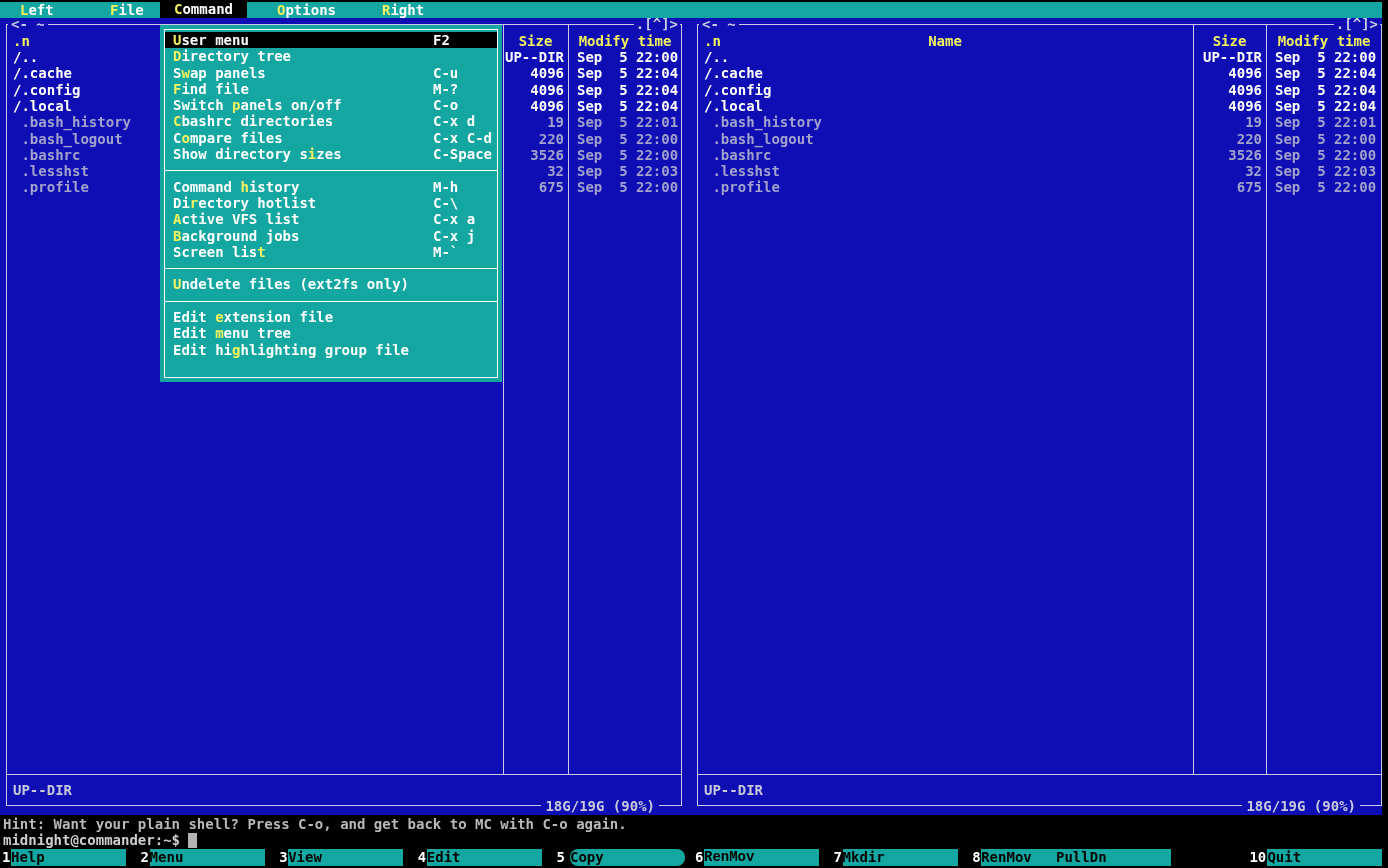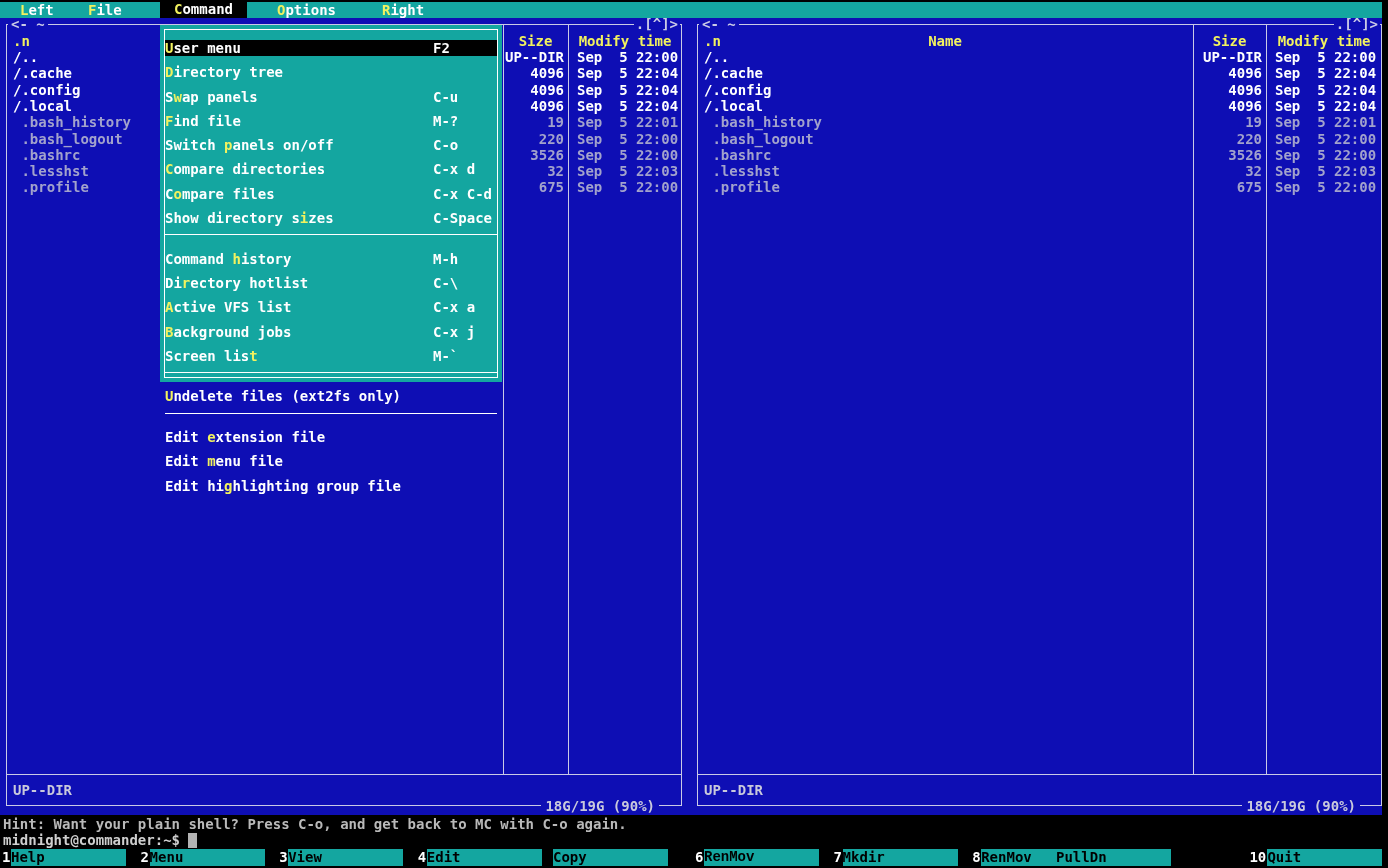--- a/index.html
+++ b/index.html
@@ -32,21 +32,21 @@
   .ministatus{position:absolute;top:782px;color:var(--graymini);}
   .freespace{position:absolute;top:798px;background:var(--blue);padding:0 4px;color:var(--graymini);}
   .hdr{color:var(--yellow);}
   .dir{color:var(--white);}
   .file{color:var(--grayfile);}
   .prow span{position:absolute;}
 
   
   .dropdown{position:absolute;left:160px;top:25px;width:342px;height:357px;background:var(--teal);z-index:5;}
   .dd-frame{position:absolute;left:4px;top:4px;right:4px;bottom:4px;border:1px solid #fff;padding:2px 0 3px 0;}
-  .dd-row{position:relative;height:16.3px;color:var(--white);cursor:default;margin-top:8px;}
+  .dd-row{position:relative;height:16.3px;padding-left:8px;color:var(--white);cursor:default;}
   .dd-row.sel{background:#000;}
   .dd-short{position:absolute;left:268px;top:0;}
   .dd-sep{position:relative;height:16.3px;}
   .dd-sep i{position:absolute;left:0;right:0;top:8px;height:1px;background:#fff;}
 
   
   .hintline{position:absolute;left:3px;top:816px;color:var(--grayterm);}
   .shellline{position:absolute;left:3px;top:832px;color:#CFCFCF;}
   .cursor{position:absolute;left:188px;top:833px;width:9px;height:15px;background:#B3B3B3;}
 
@@ -180,71 +180,71 @@
           <span style="left: 1152px; top: 179.4px; width: 110px; text-align: right; display: inline-block;">675</span>
           <span style="left: 1275px; top: 179.4px;">Sep  5 22:00</span>
         </div>
         <div class="ministatus" style="left: 704px;">UP--DIR</div>
         <div class="freespace" style="right: 28px;">18G/19G (90%)</div>
       </div>
     </div>
 
   <div class="menubar" id="menubar">
       <div class="mb-item" style="left: 20px;"><span class="hot">L</span><span>eft</span></div>
-      <div class="mb-item" style="left: 88px;"><span class="hot">F</span><span>ile</span></div>
+      <div class="mb-item" style="left: 110px;"><span class="hot">F</span><span>ile</span></div>
       <div class="mb-sel-box"><span class="hot">C</span><span>ommand</span></div>
       <div class="mb-item" style="left: 277px;"><span class="hot">O</span><span>ptions</span></div>
       <div class="mb-item" style="left: 382px;"><span class="hot">R</span><span>ight</span></div>
     </div>
 
   <div class="dropdown">
     <div class="dd-frame" id="ddframe">
         <div class="dd-row sel"><span class="hot">U</span><span>ser menu</span><span class="dd-short">F2</span></div>
         <div class="dd-row"><span class="hot">D</span><span>irectory tree</span></div>
         <div class="dd-row"><span>S</span><span class="hot">w</span><span>ap panels</span><span class="dd-short">C-u</span></div>
         <div class="dd-row"><span class="hot">F</span><span>ind file</span><span class="dd-short">M-?</span></div>
         <div class="dd-row"><span>Switch </span><span class="hot">p</span><span>anels on/off</span><span class="dd-short">C-o</span></div>
-        <div class="dd-row"><span class="hot">C</span><span>ompare directories</span><span class="dd-short">C-x d</span></div>
+        <div class="dd-row"><span class="hot">C</span><span>bashrc directories</span><span class="dd-short">C-x d</span></div>
         <div class="dd-row"><span>C</span><span class="hot">o</span><span>mpare files</span><span class="dd-short">C-x C-d</span></div>
         <div class="dd-row"><span>Show directory s</span><span class="hot">i</span><span>zes</span><span class="dd-short">C-Space</span></div>
         <div class="dd-sep">
           <i></i>
         </div>
         <div class="dd-row"><span>Command </span><span class="hot">h</span><span>istory</span><span class="dd-short">M-h</span></div>
         <div class="dd-row"><span>Di</span><span class="hot">r</span><span>ectory hotlist</span><span class="dd-short">C-\</span></div>
         <div class="dd-row"><span class="hot">A</span><span>ctive VFS list</span><span class="dd-short">C-x a</span></div>
         <div class="dd-row"><span class="hot">B</span><span>ackground jobs</span><span class="dd-short">C-x j</span></div>
         <div class="dd-row"><span>Screen lis</span><span class="hot">t</span><span class="dd-short">M-`</span></div>
         <div class="dd-sep">
           <i></i>
         </div>
         <div class="dd-row"><span class="hot">U</span><span>ndelete files (ext2fs only)</span></div>
         <div class="dd-sep">
           <i></i>
         </div>
         <div class="dd-row"><span>Edit </span><span class="hot">e</span><span>xtension file</span></div>
-        <div class="dd-row"><span>Edit </span><span class="hot">m</span><span>enu file</span></div>
+        <div class="dd-row"><span>Edit </span><span class="hot">m</span><span>enu tree</span></div>
         <div class="dd-row"><span>Edit hi</span><span class="hot">g</span><span>hlighting group file</span></div>
       </div>
   </div>
 
   <div class="hintline"><span>Hint: Want your plain shell? Press C-o, and get back to MC with C-o again.</span></div>
   <div class="shellline"><span>midnight@commander:~$</span></div>
   <div class="cursor"></div>
   <div id="fkeybar">
       <div class="fk-num" style="left: 2px;">1</div>
       <div class="fk-label" style="left: 11px;">Help</div>
       <div class="fk-num" style="left: 140.6px;">2</div>
       <div class="fk-label" style="left: 149.6px;">Menu</div>
       <div class="fk-num" style="left: 279.2px;">3</div>
       <div class="fk-label" style="left: 288.2px;">View</div>
       <div class="fk-num" style="left: 417.8px;">4</div>
       <div class="fk-label" style="left: 426.8px;">Edit</div>
       <div class="fk-num" style="left: 556.4px;">5</div>
-      <div class="fk-label" style="left: 553px;">Copy</div>
+      <div class="fk-label" style="left: 570px; border-radius: 8px;">Copy</div>
       <div class="fk-num" style="left: 695px;">6</div>
       <div class="fk-label" style="left: 704px; font-family: Liberation Mono, monospace;">RenMov</div>
       <div class="fk-num" style="left: 833.6px;">7</div>
       <div class="fk-label" style="left: 842.6px;">Mkdir</div>
       <div class="fk-num" style="left: 972.2px;">8</div>
       <div class="fk-label" style="left: 981.2px;">RenMov</div>
       <div class="fk-num" style="left: 1110.8px;">9</div>
       <div class="fk-label" style="left: 1056px;">PullDn</div>
       <div class="fk-num" style="left: 1249.4px;">10</div>
       <div class="fk-label" style="left: 1267.4px;">Quit</div>

